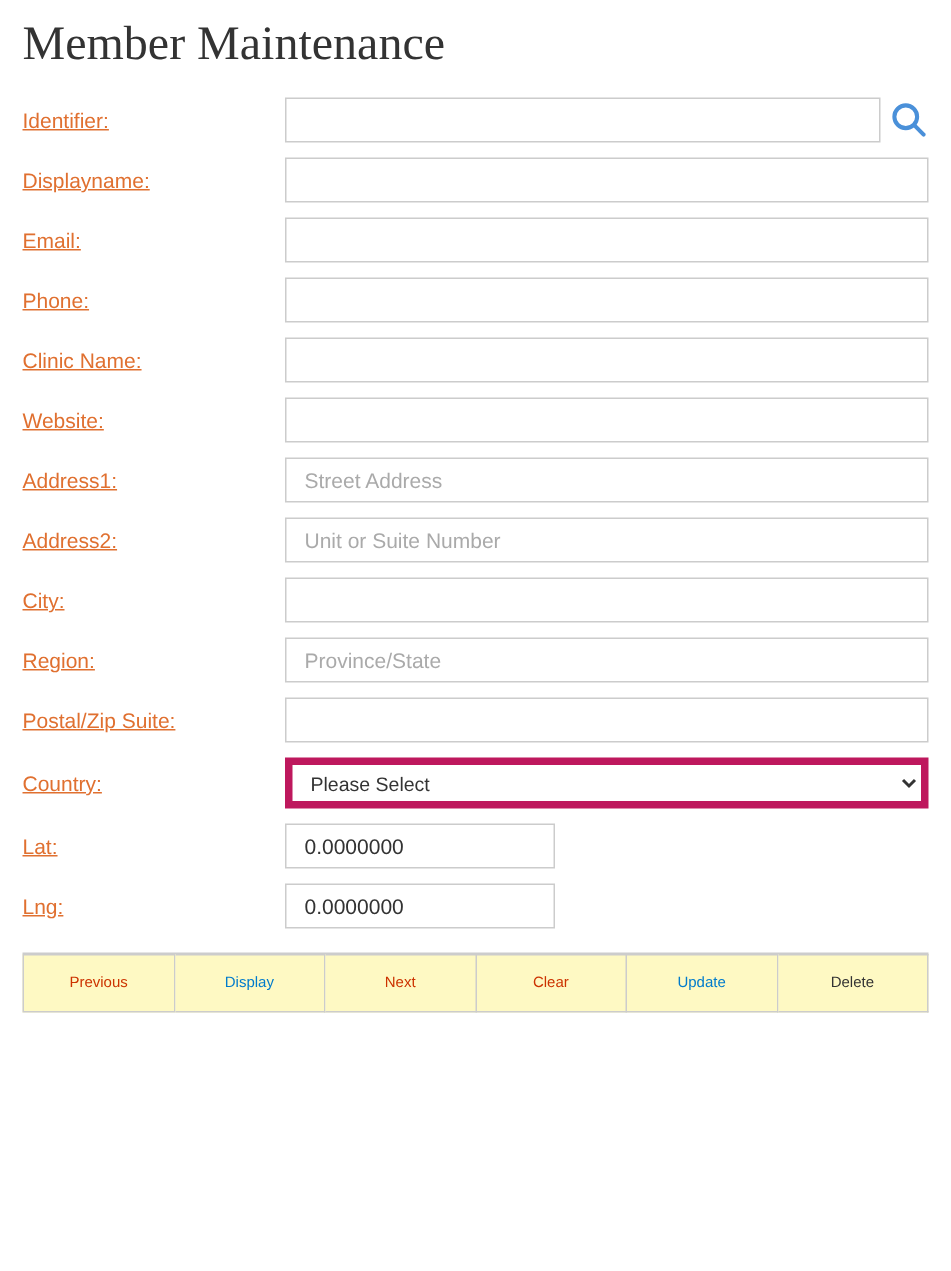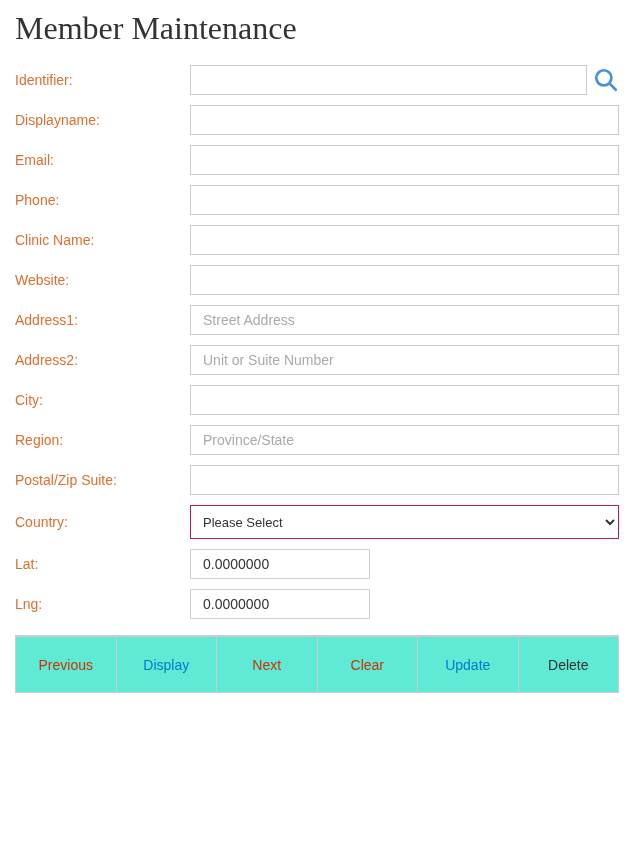--- a/index.html
+++ b/index.html
@@ -28,20 +28,21 @@
       display: flex;
       align-items: center;
       margin-bottom: 10px;
     }
 
     .form-label {
       width: 175px;
       font-size: 14px;
       color: #e07030;
       flex-shrink: 0;
+      text-decoration: underline;
     }
 
     .form-field {
       flex: 1;
       position: relative;
     }
 
     .form-field input[type="text"] {
       width: 100%;
       height: 30px;
@@ -52,21 +53,21 @@
       outline: none;
     }
 
     .form-field input[type="text"]::placeholder {
       color: #aaa;
     }
 
     .form-field select {
       width: 100%;
       height: 34px;
-      border: 1px solid #be185d;
+      border: 5px solid #be185d;
       padding: 4px 8px;
       font-size: 13px;
       color: #333;
       background: #fff;
       outline: none;
     }
 
     .identifier-wrapper {
       display: flex;
       align-items: center;
@@ -89,24 +90,24 @@
     }
 
     .button-bar {
       display: flex;
       border-top: 1px solid #ccc;
       margin-top: 16px;
     }
 
     .button-bar button {
       flex: 1;
-      height: 57px;
+      height: 39px;
       border: 1px solid #ccc;
-      background: #5eead4;
-      font-size: 14px;
+      background: #fef9c3;
+      font-size: 10px;
       cursor: pointer;
       border-left: none;
       color: #333;
     }
 
     .button-bar button:first-child {
       border-left: 1px solid #ccc;
     }
 
     .button-bar button.prev-btn,

